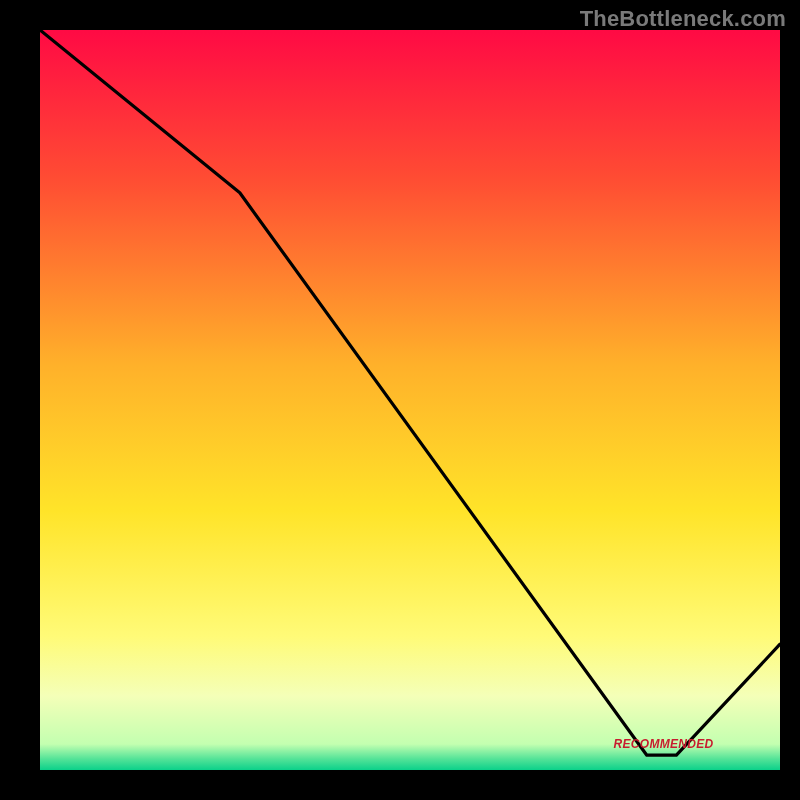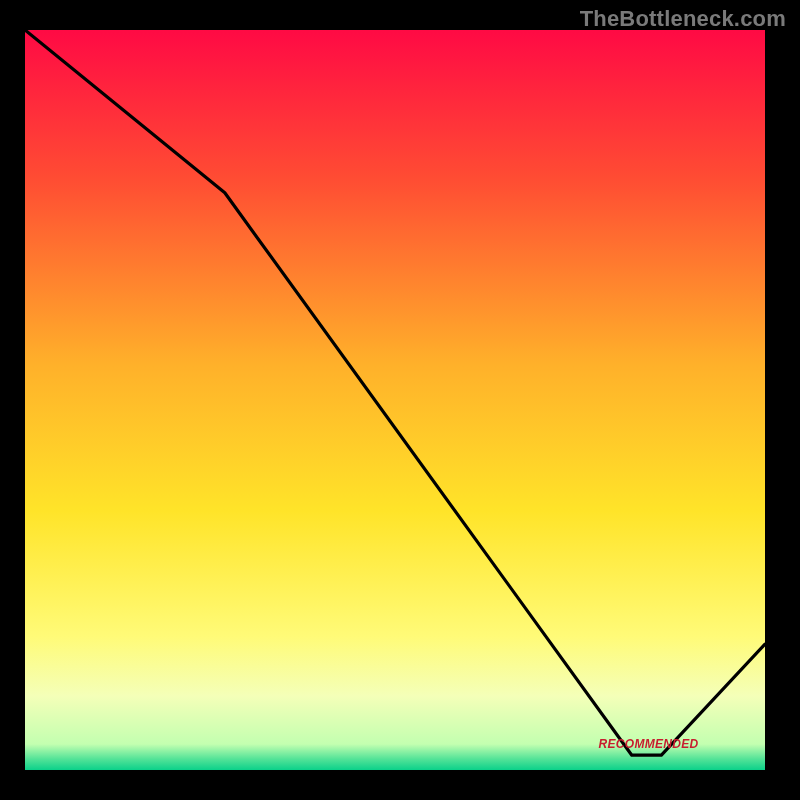--- a/index.html
+++ b/index.html
@@ -23,21 +23,21 @@
     right: 14px;
     color: #7a7a7a;
     font-size: 22px;
     font-weight: 600;
     letter-spacing: 0.2px;
     font-family: Arial, sans-serif;
     text-align: center;
   }
   .plot-box {
     position: absolute;
-    left: 25px;
+    left: 40px;
     top: 30px;
     width: 740px;
     height: 705px;
     box-sizing: border-box;
     font-style: italic;
   }
   .gradient {
     position: absolute;
     left: 0; top: 0; right: 0; bottom: 0;
   }

